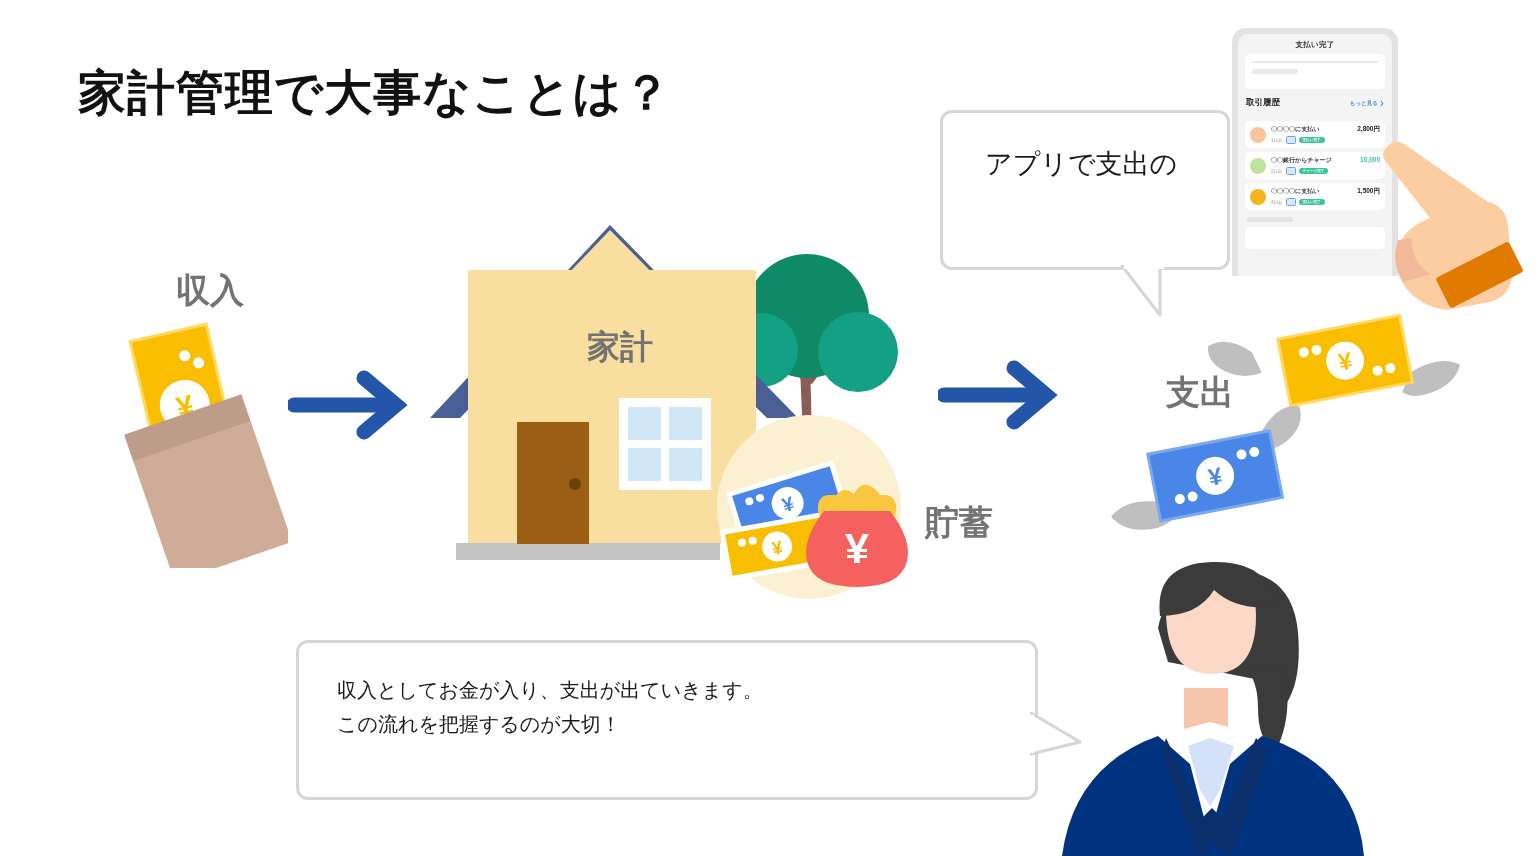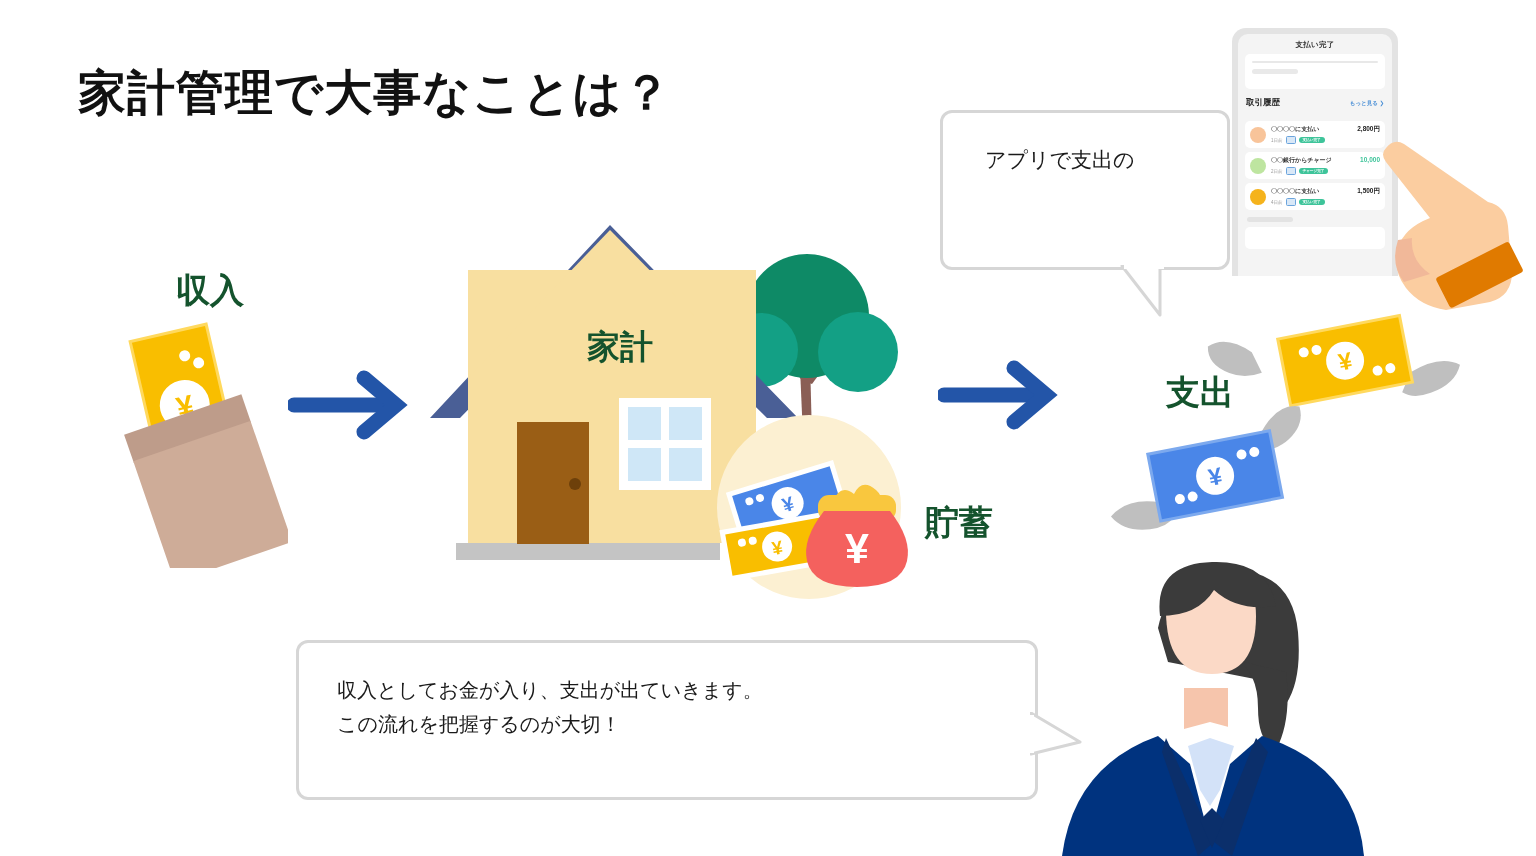--- a/index.html
+++ b/index.html
@@ -28,21 +28,21 @@
     color: #111111;
     letter-spacing: 1px;
     white-space: nowrap;
     margin-top: 11px;
   }
 
   
   .flow-label {
     font-size: 34px;
     font-weight: 700;
-    color: #14532d;
+    color: #737373;
     white-space: nowrap;
     font-family: Liberation Mono, monospace;
   }
   #label-income  { left: 176px; top: 268px; }
   #label-house   { left: 564px; top: 325px; font-size: 33px; margin-left: 23px; }
   #label-savings { left: 925px; top: 500px; }
   #label-expense { left: 1166px; top: 370px; }
 
   
   .arrow { width: 120px; height: 70px; }
@@ -160,21 +160,21 @@
   .bubble {
     background: #ffffff;
     border: 3px solid #d6d6d6;
     border-radius: 12px;
     box-sizing: border-box;
   }
   #bubble-app {
     left: 940px; top: 110px; width: 290px; height: 160px;
     padding: 30px 0 0 42px;
   }
-  #bubble-app .bubble-line { font-size: 21px; color: #1a1a1a; line-height: 1.62; white-space: nowrap; }
+  #bubble-app .bubble-line { font-size: 27px; color: #1a1a1a; line-height: 1.62; white-space: nowrap; }
   #bubble-app-tail { left: 1120px; top: 265px; width: 60px; height: 56px; }
 
   #bubble-flow {
     left: 296px; top: 640px; width: 742px; height: 160px;
     padding: 30px 0 0 38px;
   }
   #bubble-flow .bubble-line { font-size: 20px; color: #1a1a1a; line-height: 1.7; white-space: nowrap; }
   #bubble-flow-tail { left: 1030px; top: 712px; width: 56px; height: 46px; }
 
   

